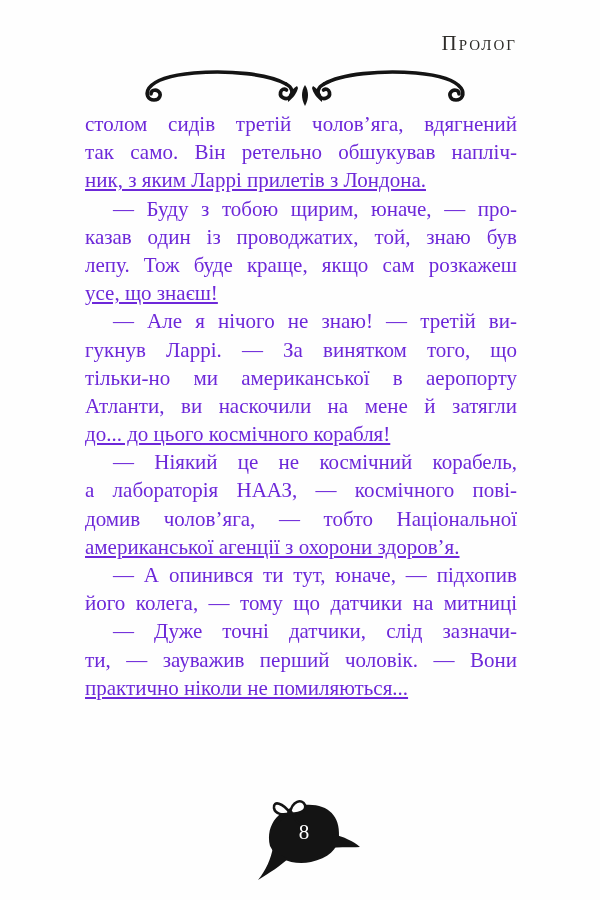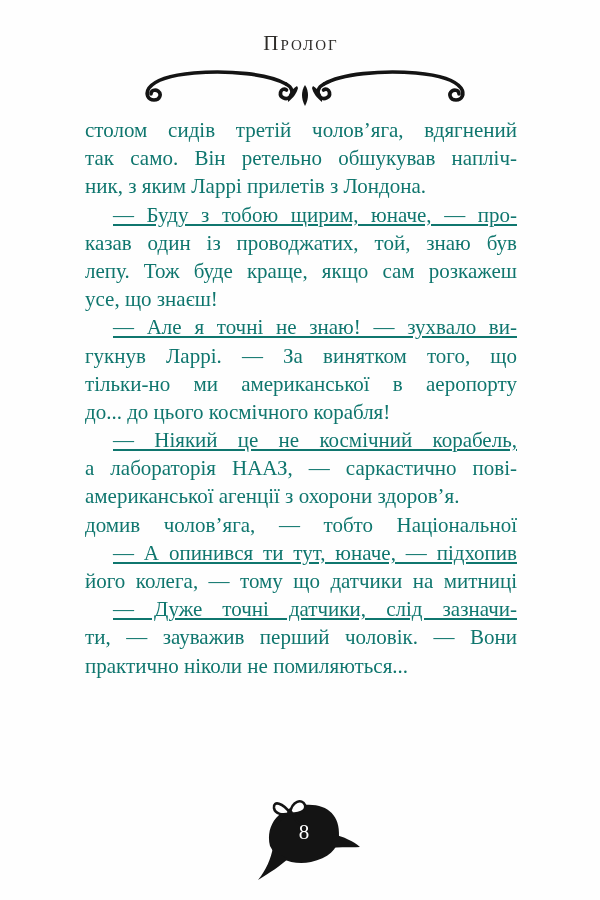--- a/index.html
+++ b/index.html
@@ -11,46 +11,46 @@
     font-family: "Liberation Serif", serif;
   }
   .page {
     position: absolute; inset: 0;
     background: #fefefe;
     color: #262421;
   }
   .chapter-title {
     position: absolute;
     left: 85px; top: 31px; width: 432px;
-    text-align: center;
+    text-align: right;
     font-size: 21px;
     font-variant: small-caps;
     letter-spacing: 2px;
     color: #2e2c29;
   }
   .divider {
     position: absolute;
     left: 133px; top: 64px;
     width: 344px; height: 46px;
   }
   .body-text {
     position: absolute;
-    left: 85px; top: 116px; width: 432px;
+    left: 85px; top: 110px; width: 432px;
     font-size: 21px;
-    color: #0f766e;
+    color: #6d28d9;
   }
   .line {
     height: 28.2px;
     line-height: 28.2px;
     white-space: nowrap;
     text-align: justify;
     text-align-last: justify;
   }
-  .line.last { text-align-last: left; }
-  .line.indent { text-indent: 28px; text-decoration: underline; }
+  .line.last { text-align-last: left; text-decoration: underline; }
+  .line.indent { text-indent: 28px; }
   .hat-ornament {
     position: absolute;
     left: 250px; top: 796px;
     width: 115px; height: 90px;
   }
   .page-number {
     position: absolute;
     left: 290px; top: 820px; width: 28px;
     text-align: center;
     font-size: 21px;
@@ -85,28 +85,29 @@
   </svg>
 
   <div class="body-text">
       <div class="line">столом сидів третій чолов’яга, вдягнений</div>
       <div class="line">так само. Він ретельно обшукував напліч-</div>
       <div class="line last">ник, з яким Ларрі прилетів з Лондона.</div>
       <div class="line indent">— Буду з тобою щирим, юначе, — про-</div>
       <div class="line">казав один із проводжатих, той, знаю був</div>
       <div class="line">лепу. Тож буде краще, якщо сам розкажеш</div>
       <div class="line last">усе, що знаєш!</div>
-      <div class="line indent">— Але я точні не знаю! — зухвало ви-</div>
+      <div class="line indent">— Але я нічого не знаю! — третій ви-</div>
       <div class="line">гукнув Ларрі. — За винятком того, що</div>
       <div class="line">тільки-но ми американської в аеропорту</div>
+      <div class="line">Атланти, ви наскочили на мене й затягли</div>
       <div class="line last">до... до цього космічного корабля!</div>
       <div class="line indent">— Ніякий це не космічний корабель,</div>
-      <div class="line">а лабораторія НААЗ, — саркастично пові-</div>
+      <div class="line">а лабораторія НААЗ, — космічного пові-</div>
+      <div class="line">домив чолов’яга, — тобто Національної</div>
       <div class="line last">американської агенції з охорони здоров’я.</div>
-      <div class="line">домив чолов’яга, — тобто Національної</div>
       <div class="line indent">— А опинився ти тут, юначе, — підхопив</div>
       <div class="line">його колега, — тому що датчики на митниці</div>
       <div class="line indent">— Дуже точні датчики, слід зазначи-</div>
       <div class="line">ти, — зауважив перший чоловік. — Вони</div>
       <div class="line last">практично ніколи не помиляються...</div>
     </div>
 
   <svg class="hat-ornament" viewBox="0 0 115 90" xmlns="http://www.w3.org/2000/svg">
 
     <path fill="#141414" d="M 20 50 C 15 28, 30 11, 54 9 C 77 7, 90 19, 89 40 C 88 54, 78 62, 61 66 C 44 70, 26 63, 20 50 Z"></path>

